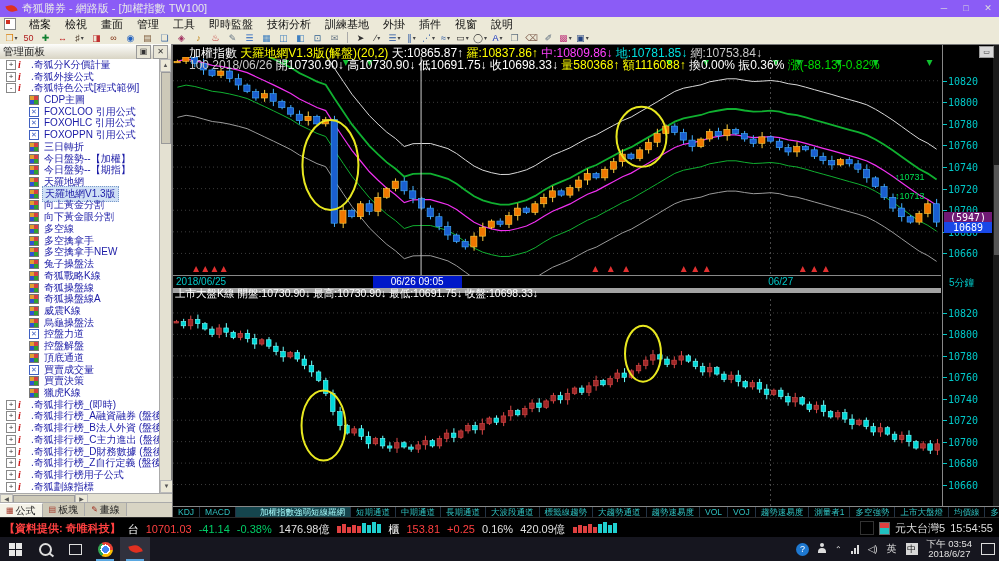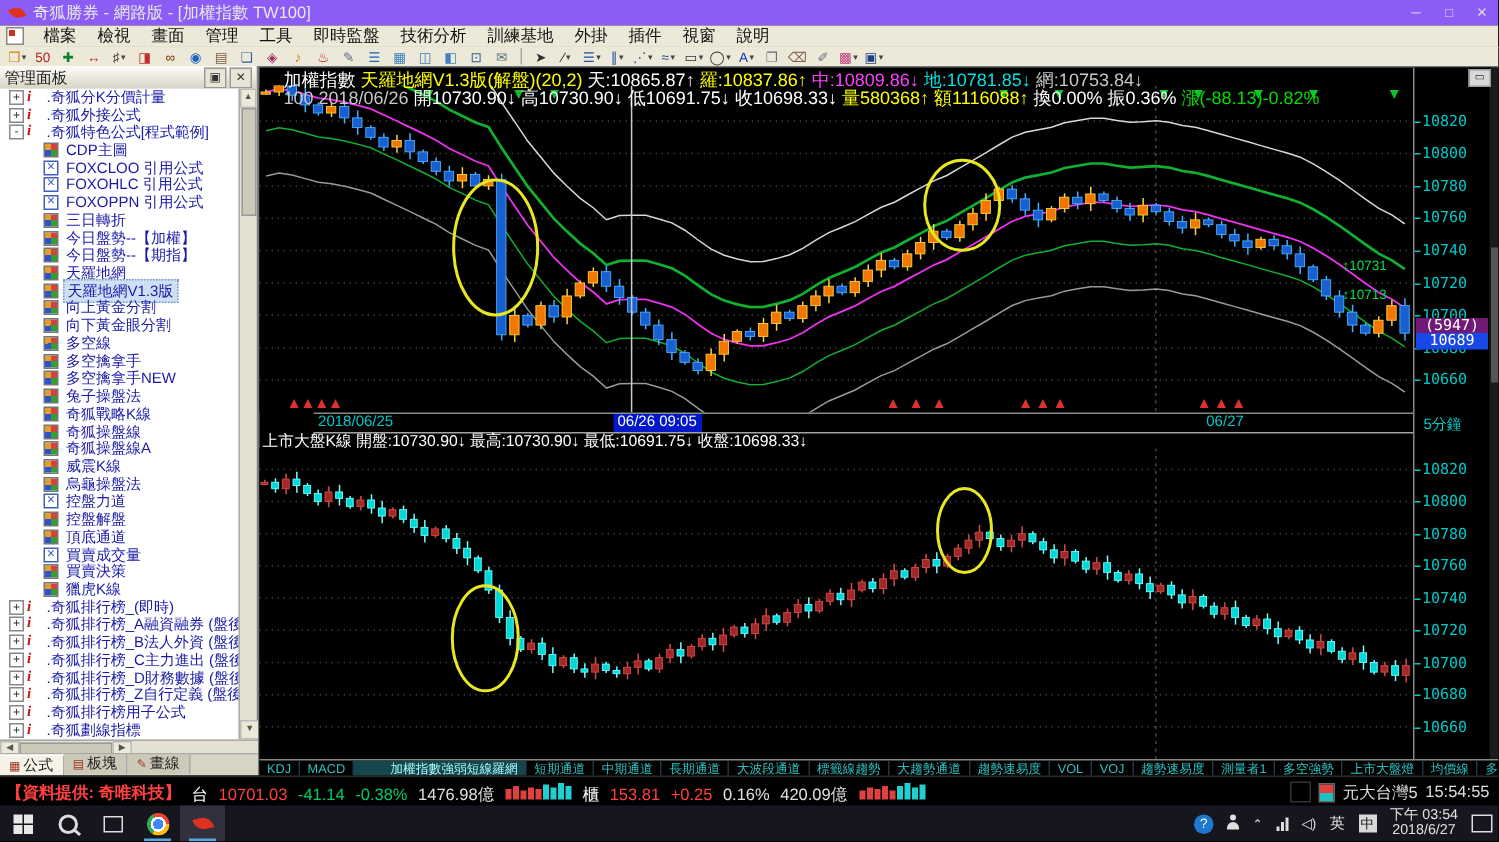--- a/index.html
+++ b/index.html
@@ -61,24 +61,24 @@
   .sb-tab .g{font-size:8px;color:#a03020;}
   
   .chart{position:absolute;left:172px;top:44px;width:827px;height:473px;background:#000;box-sizing:border-box;
          border:1px solid #777;}
   .hdr{position:absolute;left:16px;height:12px;font-size:12px;white-space:nowrap;z-index:5;}
   #hdr1{top:0;}
   #hdr2{top:12px;}
   .panel{position:absolute;left:0;width:768px;background:#000;}
   #panel1{top:12px;height:218px;}
   #panel2{top:254px;height:207px;}
-  .xrow{position:absolute;left:0;top:230px;width:768px;height:12px;border-top:1px solid #888;border-bottom:1px solid #a3a3a3;
-        font-size:10px;color:#00c8c8;margin-left:36px;}
+  .xrow{position:absolute;left:0;top:230px;width:768px;height:12px;border-top:1px solid #888;border-bottom:5px solid #a3a3a3;
+        font-size:10px;color:#00c8c8;}
   .xlab{position:absolute;top:0;line-height:12px;}
-  .xlab.hl{background:#0018c8;color:#fff;padding:0 3px;}
+  .xlab.hl{background:#0018c8;color:#fff;padding:0 18px;}
   #p2hdr{position:absolute;left:2px;top:242px;height:12px;font-size:10.5px;white-space:nowrap;z-index:5;}
   .axis{position:absolute;left:769px;top:0;width:51px;height:461px;border-left:1px solid #888;background:#000;}
   .axis-lab{position:absolute;left:5px;font-size:10px;color:#00c8c8;font-family:"DejaVu Sans Mono",monospace;}
   .axis-tick{position:absolute;left:0;width:4px;height:1px;background:#00c8c8;}
   .last-box{position:absolute;left:1px;width:48px;font-size:10px;color:#fff;text-align:center;
             font-family:"DejaVu Sans Mono",monospace;}
   .lb1{background:#701a75;}
   .lb2{background:#1848e8;}
   .tf-label{position:absolute;left:6px;top:231px;font-size:10px;color:#00c8c8;}
   .corner-btn{position:absolute;left:806px;top:1px;width:13px;height:10px;border:1px solid #999;background:#d8d8d8;

